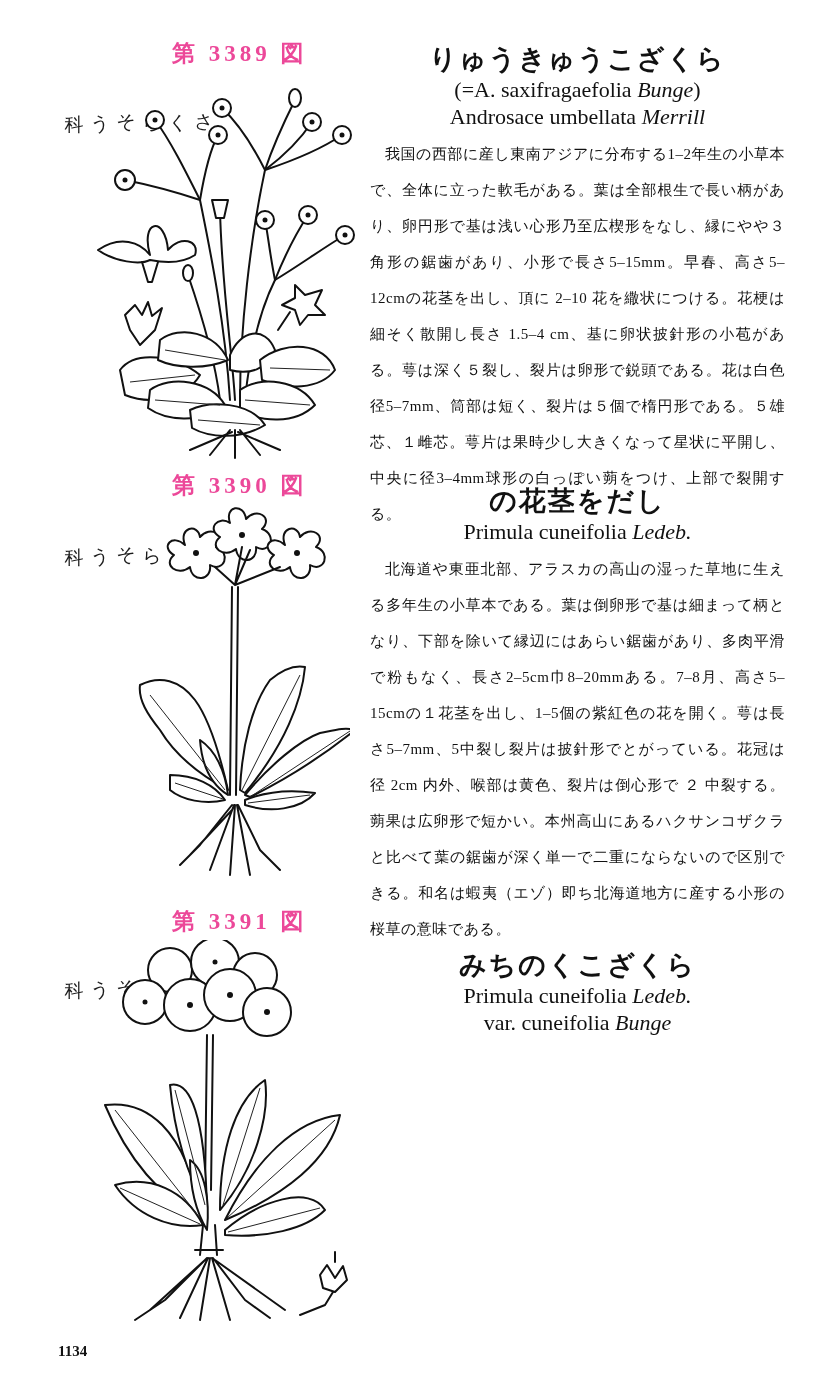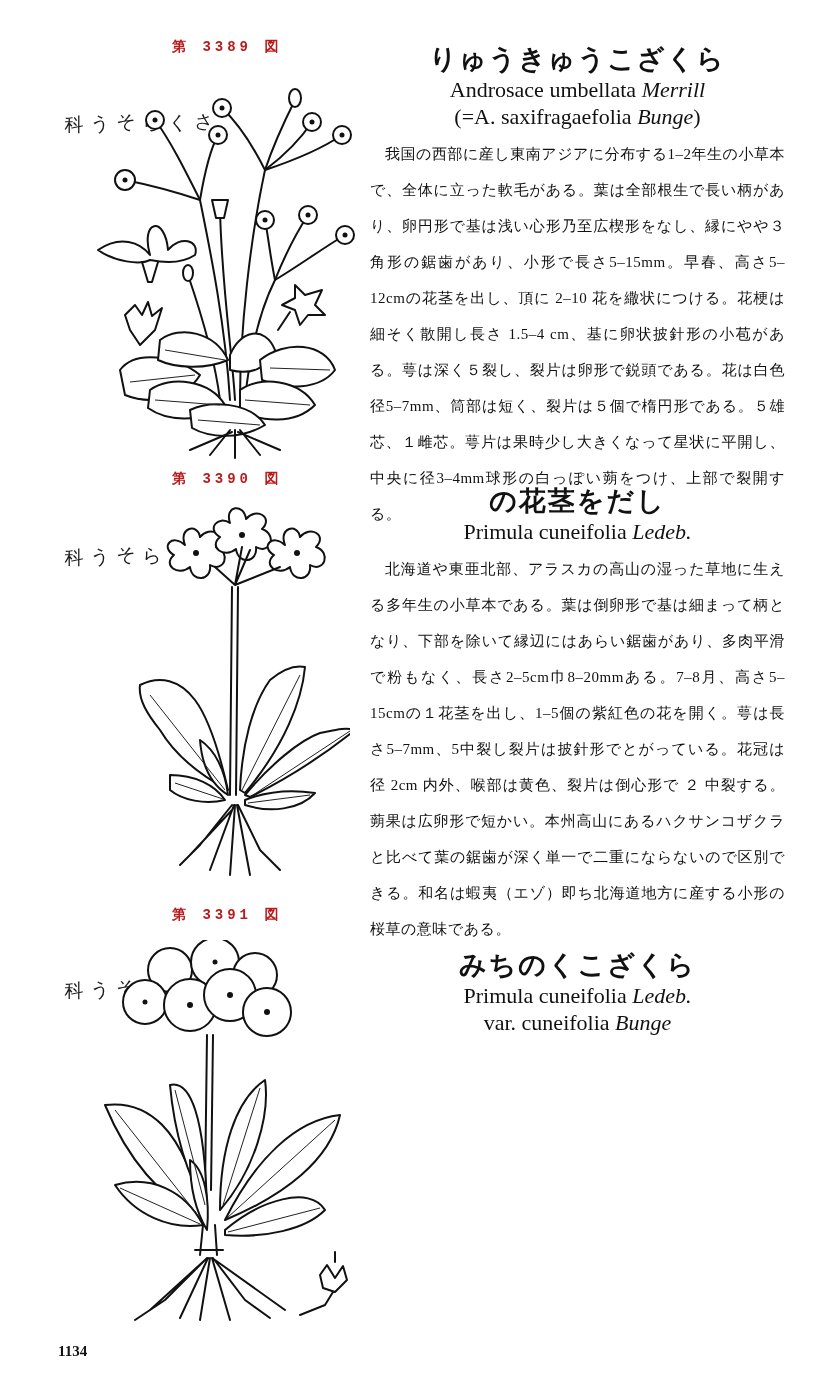--- a/index.html
+++ b/index.html
@@ -3,22 +3,22 @@
 <meta charset="utf-8">
 <style>
   html, body { margin: 0; padding: 0; background: #ffffff; }
   body {
     width: 840px; height: 1400px; position: relative; overflow: hidden;
     color: #111111;
     font-family: "DejaVu Serif", "Liberation Serif", serif;
   }
   .entry { position: absolute; left: 0; width: 840px; }
   .fig-num {
-    position: absolute; font-size: 14px; letter-spacing: 4px; font-weight: bold;
-    font-family: Liberation Mono, monospace; color: #b91c1c;
+    position: absolute; font-size: 23px; letter-spacing: 4px; font-weight: bold;
+    font-family: Liberation Serif, serif; color: #ec4899;
   }
   .family {
     position: absolute; left: 62px; writing-mode: vertical-rl;
     font-size: 19px; letter-spacing: 1px; color: #1a1a1a;
     font-family: "DejaVu Sans", sans-serif;
   }
   .plant { position: absolute; }
   .plant svg { width: 100%; height: 100%; }
   .text-col { position: absolute; left: 370px; width: 415px; text-align: center; }
   .jp-name {
@@ -110,24 +110,24 @@
       <path class="lf" d="M100 340 C120 330 160 332 175 355 C150 370 120 368 102 358 Z"></path>
       <path class="vein" d="M40 312 L105 305 M75 280 L135 290 M180 298 L240 300 M65 330 L130 335 M155 330 L220 335 M108 350 L170 355"></path>
 
       <path class="ln" d="M140 360 L120 385 M145 360 L145 388 M150 360 L170 385 M142 362 L100 380 M148 362 L190 380"></path>
     </svg>
   </div>
 
   <div class="text-col" style="top:42px;">
     <h2 class="jp-name">りゅうきゅうこざくら</h2>
     <p class="sci">
+      <span>(=A. saxifragaefolia </span><i>Bunge</i><span>)</span>
+    </p>
+    <p class="sci">
       <span>Androsace umbellata </span><i>Merrill</i>
-    </p>
-    <p class="sci">
-      <span>(=A. saxifragaefolia </span><i>Bunge</i><span>)</span>
     </p>
     <p class="desc">我国の西部に産し東南アジアに分布する1–2年生の小草本で、全体に立った軟毛がある。葉は全部根生で長い柄があり、卵円形で基は浅い心形乃至広楔形をなし、縁にやや３角形の鋸歯があり、小形で長さ5–15mm。早春、高さ5–12cmの花茎を出し、頂に 2–10 花を繖状につける。花梗は細そく散開し長さ 1.5–4 cm、基に卵状披針形の小苞がある。萼は深く５裂し、裂片は卵形で鋭頭である。花は白色径5–7mm、筒部は短く、裂片は５個で楕円形である。５雄芯、１雌芯。萼片は果時少し大きくなって星状に平開し、中央に径3–4mm球形の白っぽい蒴をつけ、上部で裂開する。</p>
   </div>
 </section>
 
 <section class="entry" style="top:0;">
   <div class="fig-num" style="left:172px; top:470px;">第 3390 図</div>
   <div class="family" style="top:533px;">さくらそう科</div>
 
   <div class="plant" style="left:120px; top:505px; width:230px; height:380px;">

